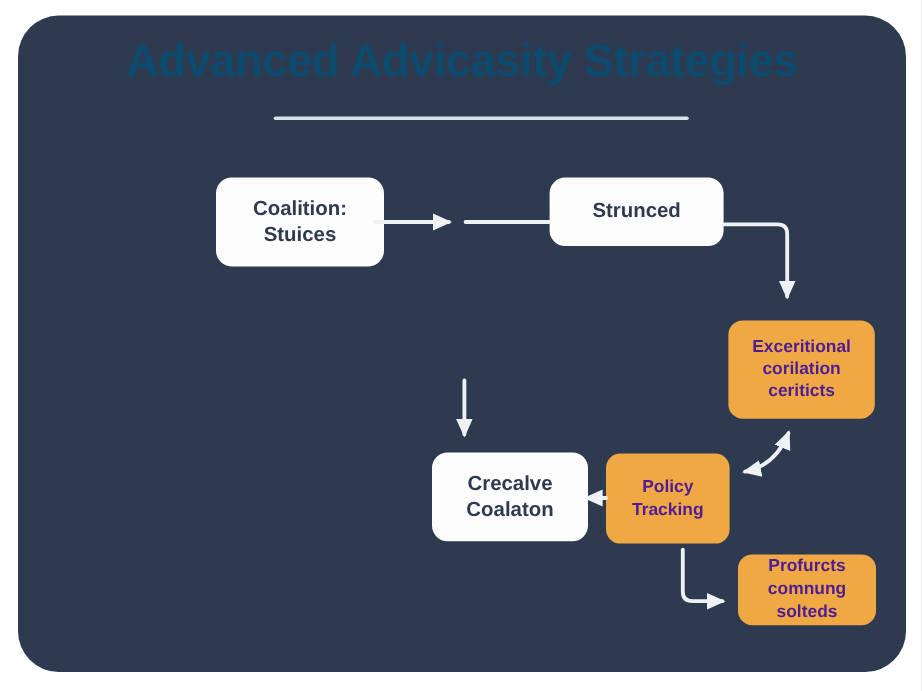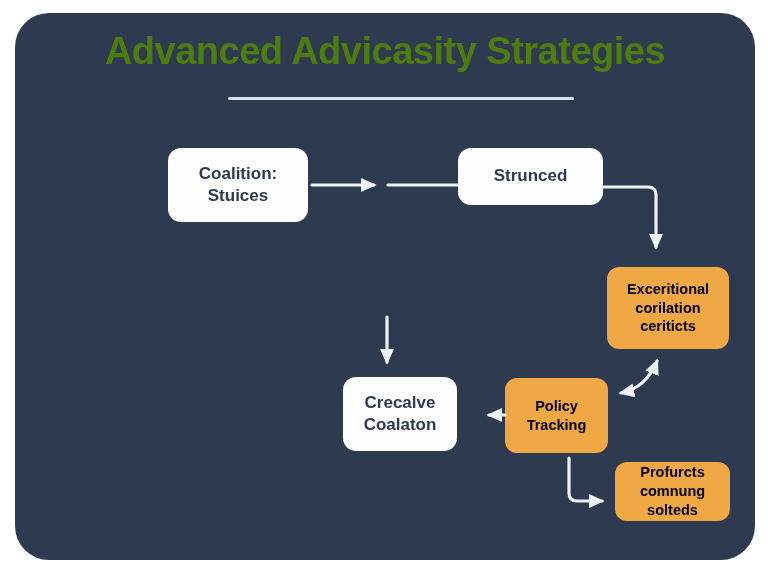--- a/index.html
+++ b/index.html
@@ -23,21 +23,21 @@
     height: 547px;
     background: #2d3a50;
     border-radius: 34px;
   }
   .title {
     position: absolute;
     left: 15px;
     top: 30px;
     width: 740px;
     text-align: center;
-    color: #4d7c0f;
+    color: #0c4a6e;
     font-size: 38px;
     font-weight: bold;
     letter-spacing: -0.5px;
   }
   .title-underline {
     position: absolute;
     left: 228px;
     top: 97px;
     width: 346px;
     height: 3px;
@@ -56,29 +56,29 @@
   }
   .node-white {
     background: #fdfdfd;
     color: #2e3a50;
     font-weight: bold;
     font-size: 17px;
     border-radius: 13px;
   }
   .node-orange {
     background: #f0a845;
-    color: #000000;
+    color: #4c1d95;
     font-weight: 600;
     font-size: 14.5px;
     border-radius: 12px;
   }
-  #node-coalition   { left: 168px; top: 148px; width: 140px; height: 74px; }
+  #node-coalition   { left: 180px; top: 148px; width: 140px; height: 74px; }
   #node-strunced    { left: 458px; top: 148px; width: 145px; height: 57px; }
   #node-exceptional { left: 607px; top: 267px; width: 122px; height: 82px; }
-  #node-creative    { left: 343px; top: 377px; width: 114px; height: 74px; }
+  #node-creative    { left: 360px; top: 377px; width: 130px; height: 74px; }
   #node-policy      { left: 505px; top: 378px; width: 103px; height: 75px; }
   #node-products    { left: 615px; top: 462px; width: 115px; height: 59px; }
   .arrow-layer {
     position: absolute;
     left: 0;
     top: 0;
     width: 768px;
     height: 576px;
     pointer-events: none;
   }

